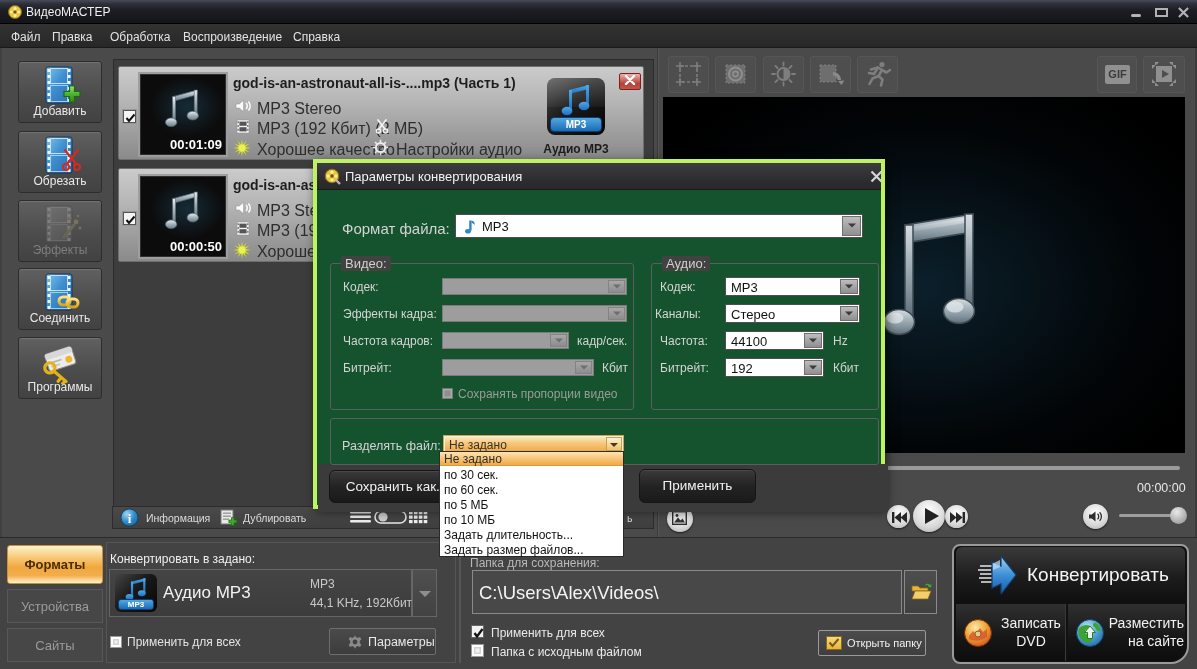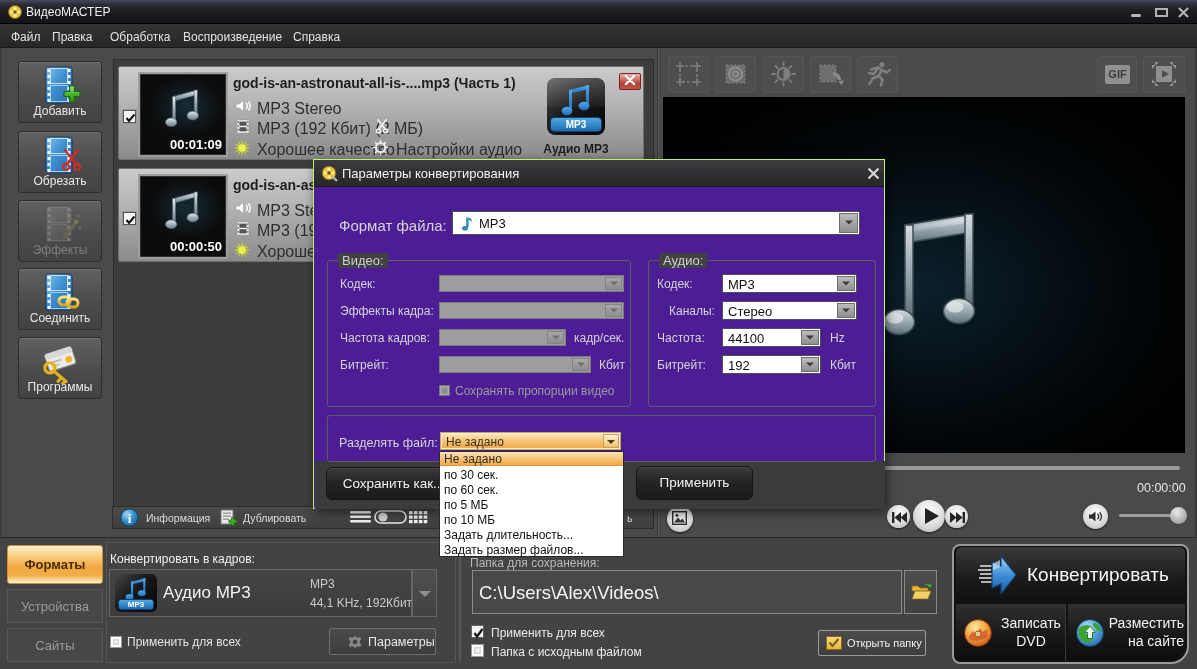--- a/index.html
+++ b/index.html
@@ -58,21 +58,21 @@
 
   
   #bottom { left:0px; top:537px; width:1197px; height:132px; background:#434343; border-top:1px solid #2a2a2a; }
   .tab { position:absolute; left:7px; width:96px; text-align:center; font-size:13px; }
   .panelbox { position:absolute; border:1px solid #5a5a5a; background:#414141; }
 
   .blk-btn { position:absolute; background:linear-gradient(#3a3a3a, #232323 50%, #1a1a1a); border:1px solid #151515; border-radius:6px;
     box-shadow:inset 0 1px 0 rgba(255,255,255,.08); color:#f2f2f2; text-align:center; }
 
   
-  #dialog { left:313px; top:159px; width:572px; height:350px; background:#4c1d95; border:1px solid #bef264;
+  #dialog { left:313px; top:159px; width:572px; height:350px; background:#14532d; border:4px solid #bef264;
     box-shadow:2px 3px 10px rgba(0,0,0,.55); }
   #dlg-title { position:absolute; left:0; top:0; width:100%; height:27px;
     background:linear-gradient(#3d3d41,#2e2e31 60%,#28282b); border-bottom:1px solid #1a1a1a; }
   .dlg-lbl { position:absolute; color:#d4d4d4; font-size:12px; }
   .grp { position:absolute; border:1px solid #5d5d5d; border-radius:3px; }
   .grp-lbl { position:absolute; top:-8px; left:10px; background:#424242; padding:0 4px; color:#cfcfcf; font-size:13px; }
   .combo-dis { position:absolute; height:17px; background:#9d9d9d; border:1px solid #7b7b7b; }
   .combo-dis .arr { position:absolute; right:1px; top:1px; width:17px; height:13px; background:linear-gradient(#a8a8a8,#8d8d8d); border:1px solid #838383; }
   .combo-w { position:absolute; height:19px; background:#fff; border:1px solid #4e4e4e; font-size:13px; color:#111; }
   .combo-w .arr { position:absolute; right:1px; top:1px; bottom:1px; width:18px; background:linear-gradient(#bdbdbd,#8f8f8f); border:1px solid #6f6f6f; }
@@ -570,21 +570,21 @@
 
 <div id="bottom" class="abs"></div>
 
 <div class="tab abs" style="top:545px;height:39px;border-radius:3px;
   background:linear-gradient(#fdf2d0 0%, #f9d186 25%, #f1a73e 58%, #f2ae4b 80%, #fdf2d2 100%);
   border:1px solid #c98f3a; color:#4a2d00; font-weight:bold; line-height:38px">Форматы</div>
 <div class="tab abs" style="top:589px;height:34px;background:#474747;border:1px solid #585858;color:#9b9b9b;line-height:33px">Устройства</div>
 <div class="tab abs" style="top:628px;height:34px;background:#474747;border:1px solid #585858;color:#9b9b9b;line-height:33px">Сайты</div>
 
 <div class="panelbox abs" style="left:106px;top:542px;width:350px;height:121px;border-color:#565656;background:transparent"></div>
-<div class="abs" style="left:110px;top:552px;color:#f0f0f0;font-size:12px">Конвертировать в кадров:</div>
+<div class="abs" style="left:110px;top:552px;color:#f0f0f0;font-size:12px">Конвертировать в задано:</div>
 <div class="abs" style="left:109px;top:569px;width:303px;height:48px;background:linear-gradient(#454545,#3c3c3c);border:1px solid #666"></div>
 <div class="abs" style="left:412px;top:569px;width:25px;height:48px;background:linear-gradient(#4f4f4f,#424242);border:1px solid #666">
   <div style="position:absolute;left:6px;top:21px;border:6px solid transparent;border-top-color:#8f8f8f"></div>
 </div>
 <div class="abs" style="left:115px;top:574px;width:42px;height:38px;border-radius:6px;background:linear-gradient(135deg,#454545 0%, #191919 45%, #060606 100%)">
   <svg style="position:absolute;left:8px;top:2px" width="26" height="26" viewBox="0 0 34 36">
     <path d="M10 8 L30 3 L30 7 L10 12 z" fill="url(#bluenote)"></path>
     <rect x="10" y="8" width="3" height="20" fill="url(#bluenote)"></rect>
     <rect x="27" y="3" width="3" height="20" fill="url(#bluenote)"></rect>
     <ellipse cx="8" cy="29" rx="5.4" ry="4.2" fill="url(#bluenote)"></ellipse>
@@ -734,21 +734,21 @@
   <div class="dlg-lbl" style="left:141px;top:224px;color:#9b9b9b">Сохранять пропорции видео</div>
 
   <div class="grp" style="left:334px;top:100px;width:228px;height:147px">
     <div class="grp-lbl">Аудио:</div>
   </div>
   <div class="dlg-lbl" style="left:343px;top:117px">Кодек:</div>
   <div class="combo-w" style="left:408px;top:114px;width:135px;height:19px">
     <div style="position:absolute;left:5px;top:2px">MP3</div>
       <div class="arr"></div>
   </div>
-  <div class="dlg-lbl" style="left:355px;top:144px">Каналы:</div>
+  <div class="dlg-lbl" style="left:338px;top:144px">Каналы:</div>
   <div class="combo-w" style="left:408px;top:141px;width:135px;height:19px">
     <div style="position:absolute;left:5px;top:2px">Стерео</div>
       <div class="arr"></div>
   </div>
   <div class="dlg-lbl" style="left:343px;top:171px">Частота:</div>
   <div class="combo-w" style="left:408px;top:168px;width:99px;height:19px">
     <div style="position:absolute;left:5px;top:2px">44100</div>
       <div class="arr"></div>
   </div>
   <div class="dlg-lbl" style="left:516px;top:171px">Hz</div>

